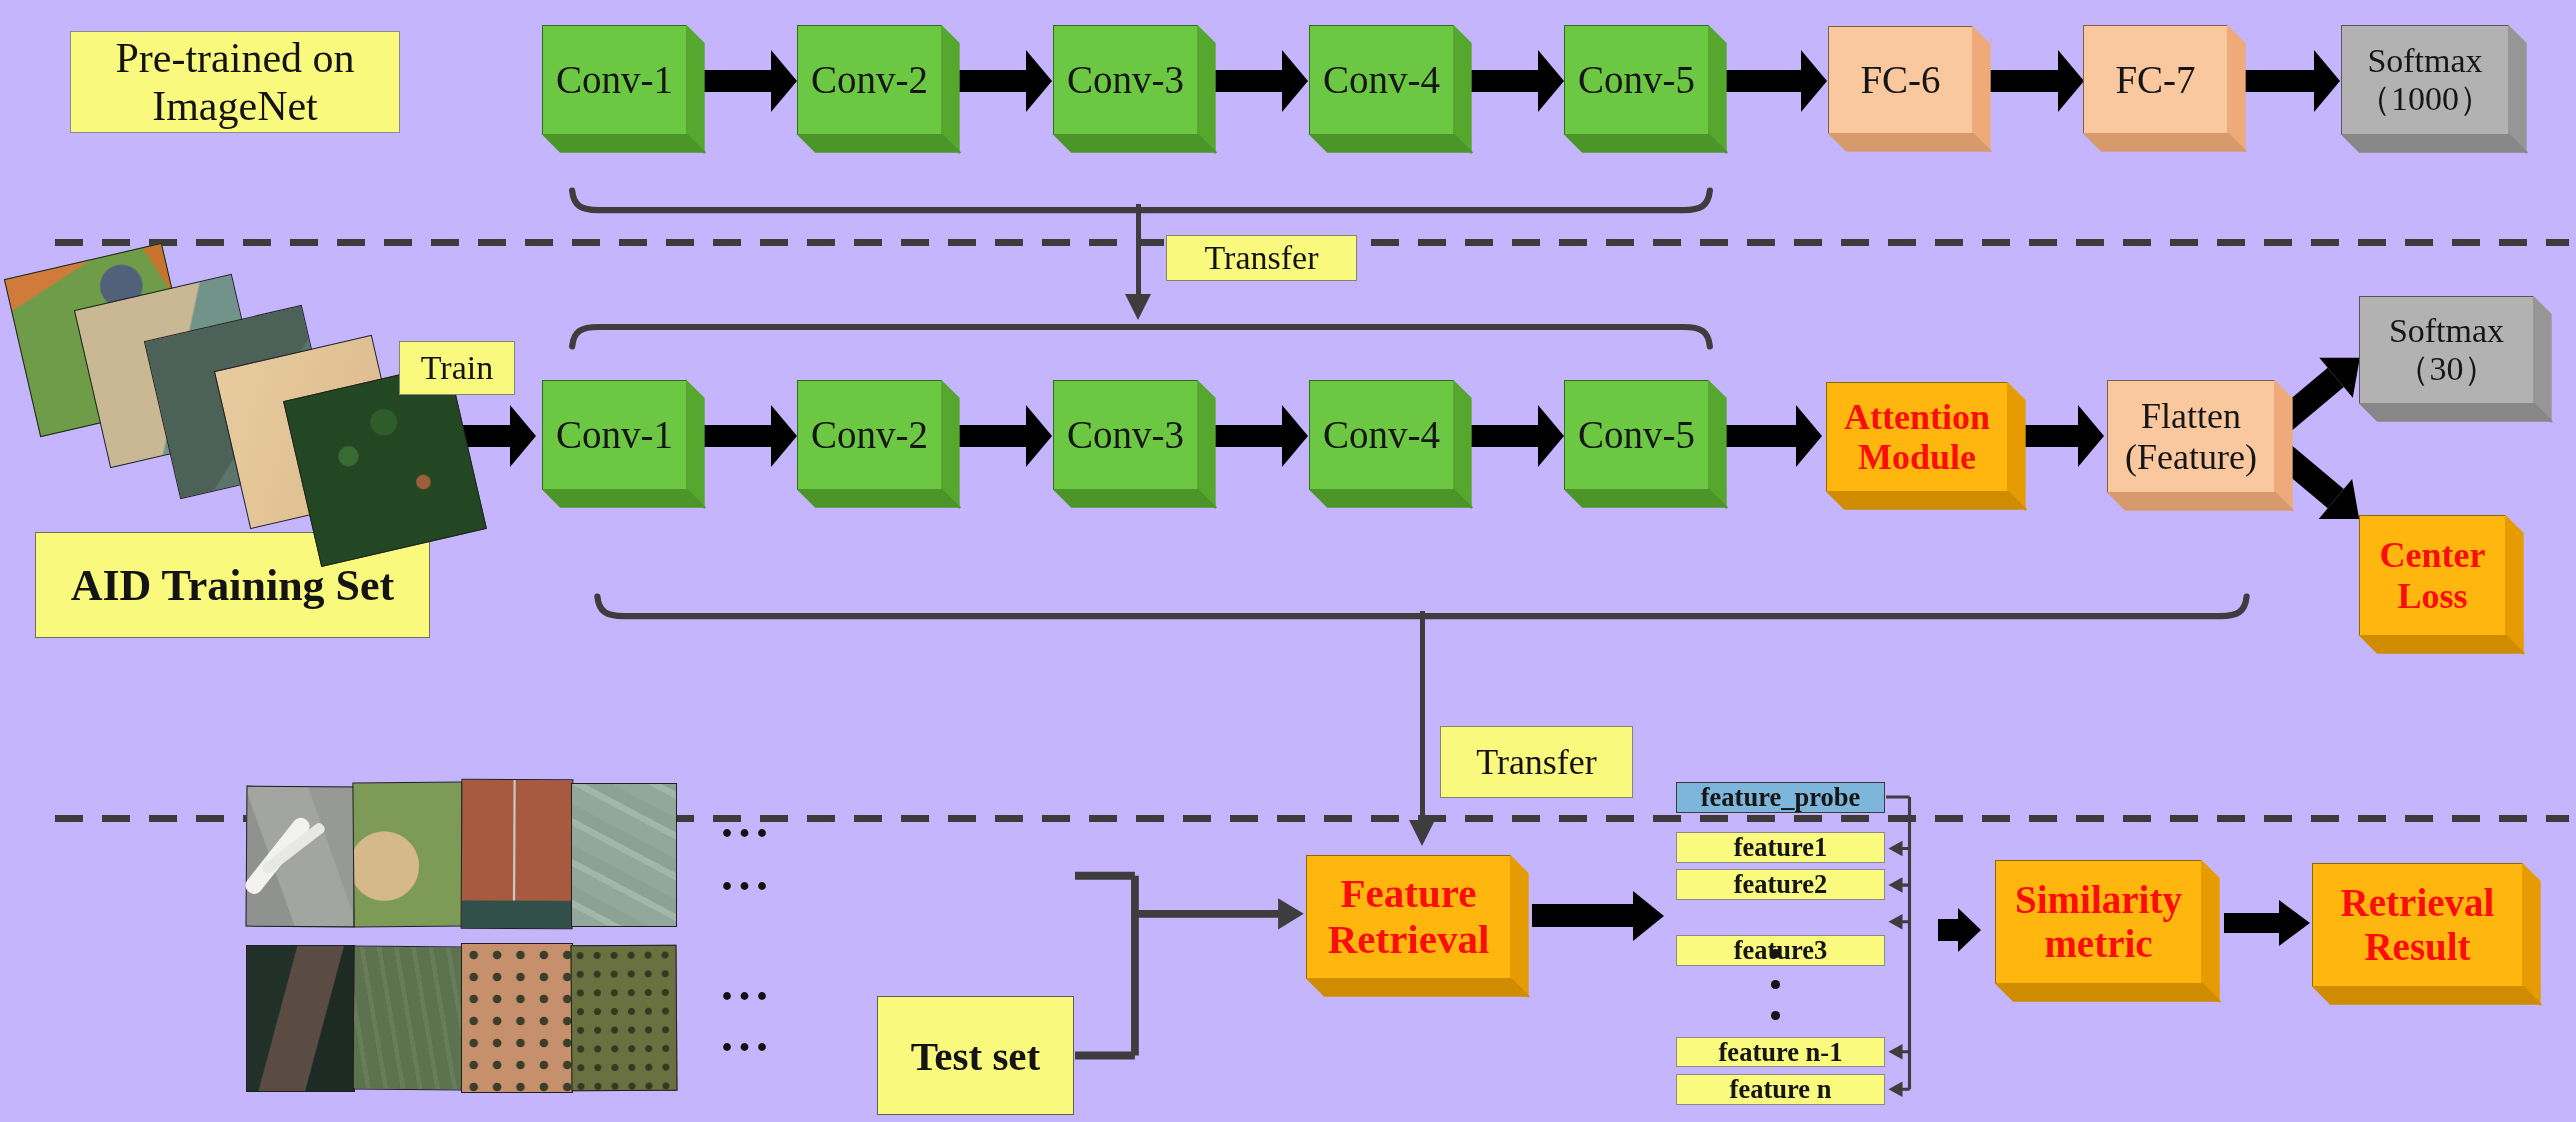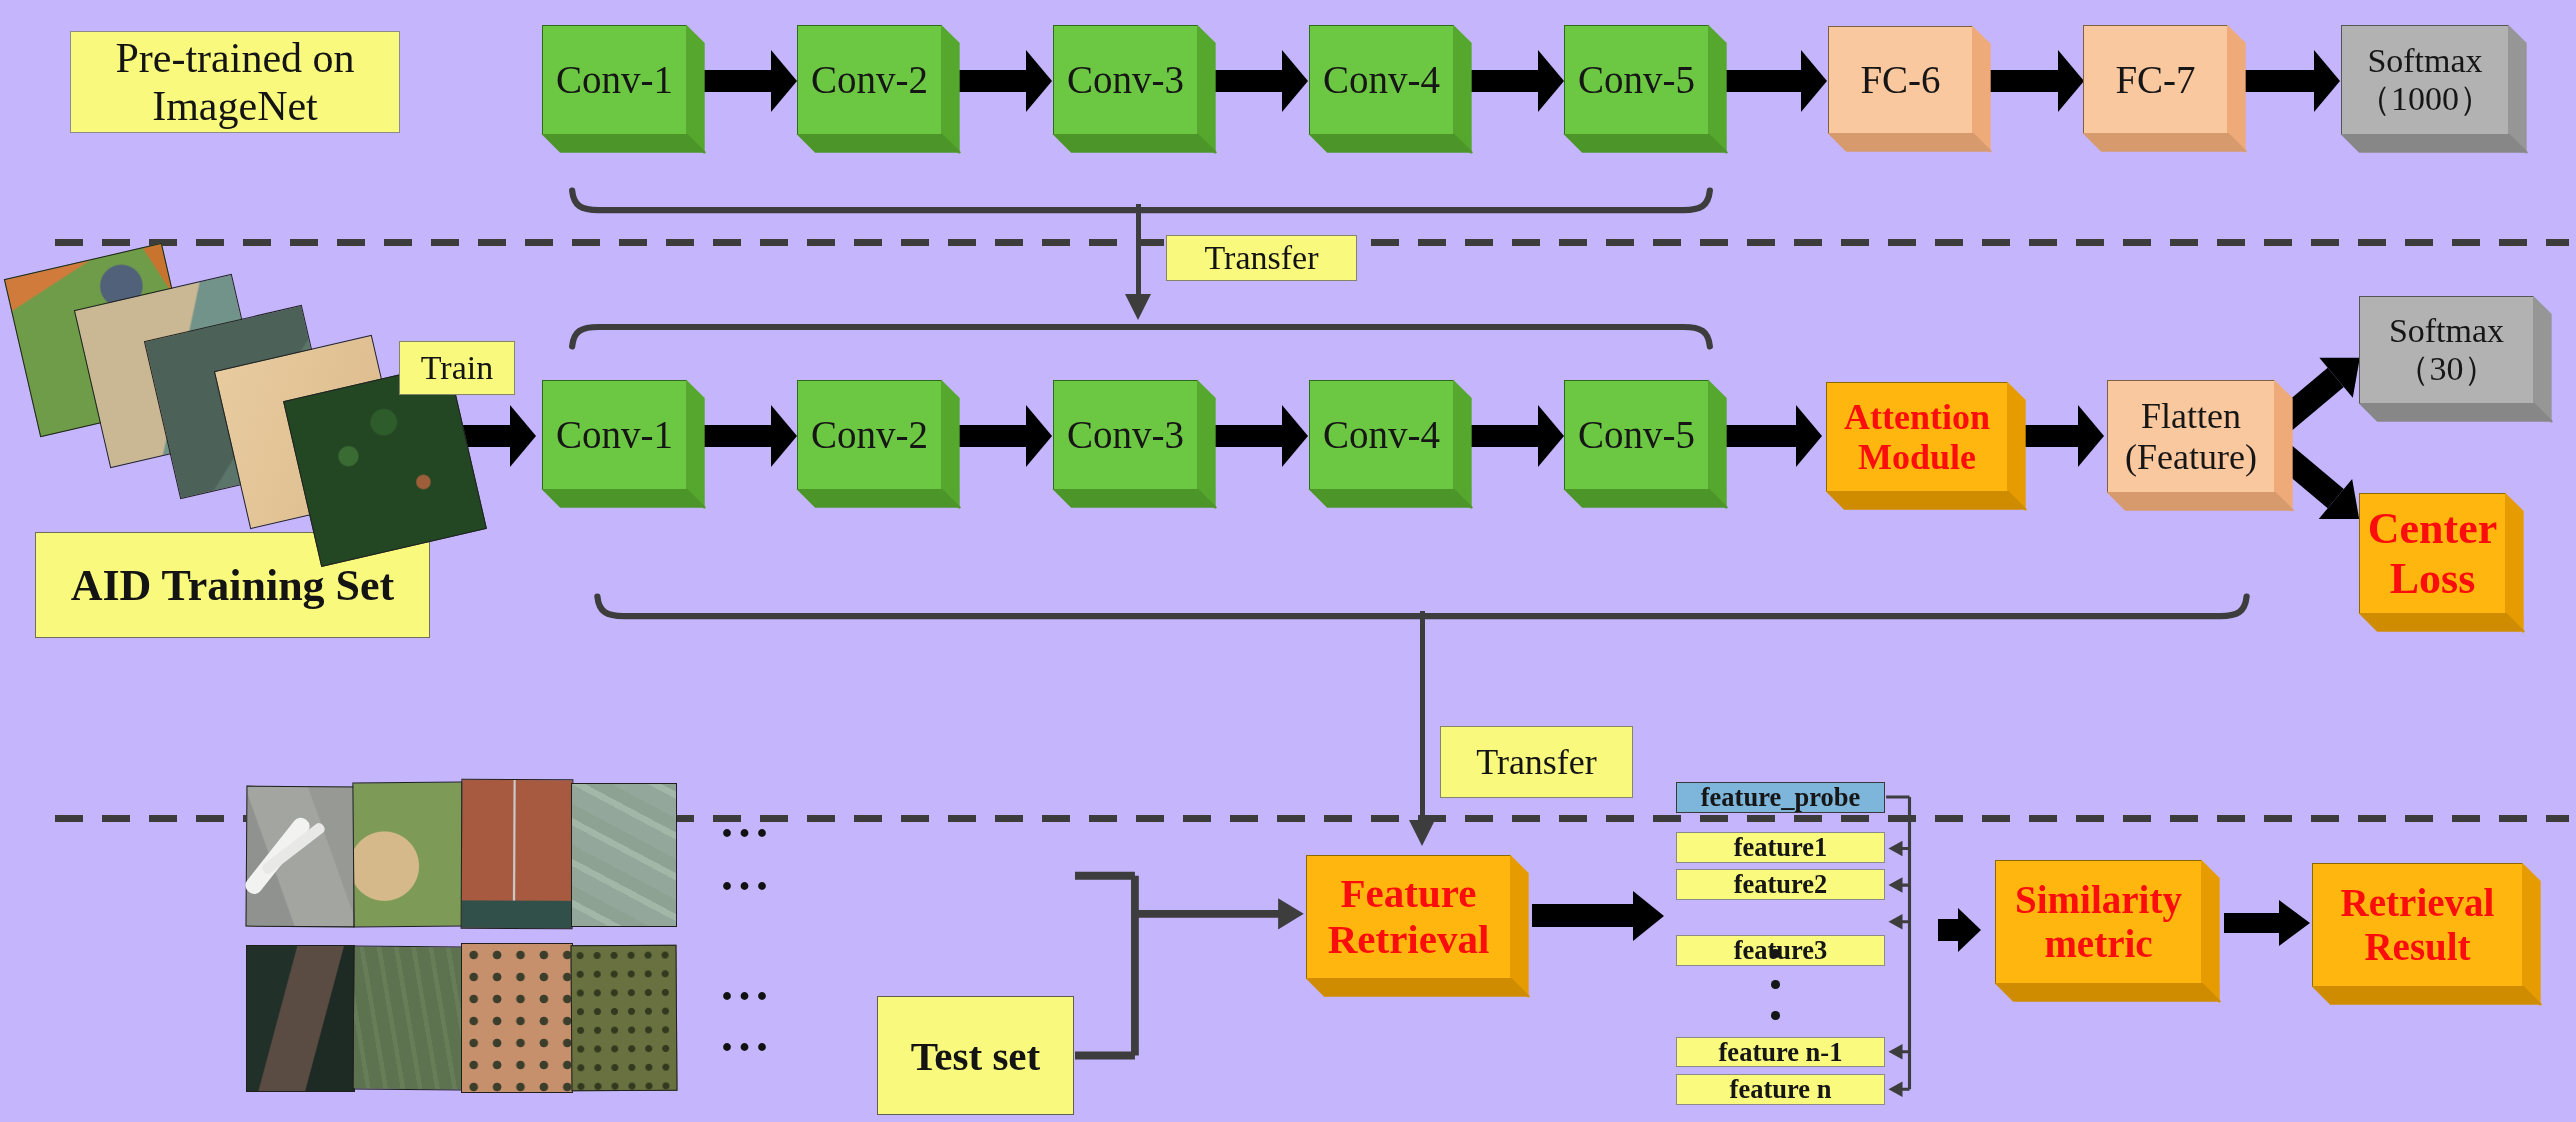--- a/index.html
+++ b/index.html
@@ -183,21 +183,21 @@
     <span>Module</span>
   </div>
   <div class="b3d peach" style="left:2107px;top:380px;width:166px;height:111px;font-size:36px;">
     <span>Flatten</span>
     <span>(Feature)</span>
   </div>
   <div class="b3d grayb" style="left:2359px;top:296px;width:173px;height:106px;font-size:34px;">
     <span>Softmax</span>
     <span>（30）</span>
   </div>
-  <div class="b3d orangeb red" style="left:2359px;top:493px;width:145px;height:119px;font-size:44px;">
+  <div class="b3d orangeb red" style="left:2359px;top:515px;width:145px;height:119px;font-size:36px;">
     <span>Center</span>
     <span>Loss</span>
   </div>
 
   <div class="harrow" style="left:394px;top:425px;width:116px;height:22px;"></div>
   <div class="harrow" style="left:690px;top:425px;width:81px;height:22px;"></div>
   <div class="harrow" style="left:945px;top:425px;width:81px;height:22px;"></div>
   <div class="harrow" style="left:1201px;top:425px;width:81px;height:22px;"></div>
   <div class="harrow" style="left:1457px;top:425px;width:81px;height:22px;"></div>
   <div class="harrow" style="left:1712px;top:425px;width:84px;height:22px;"></div>

